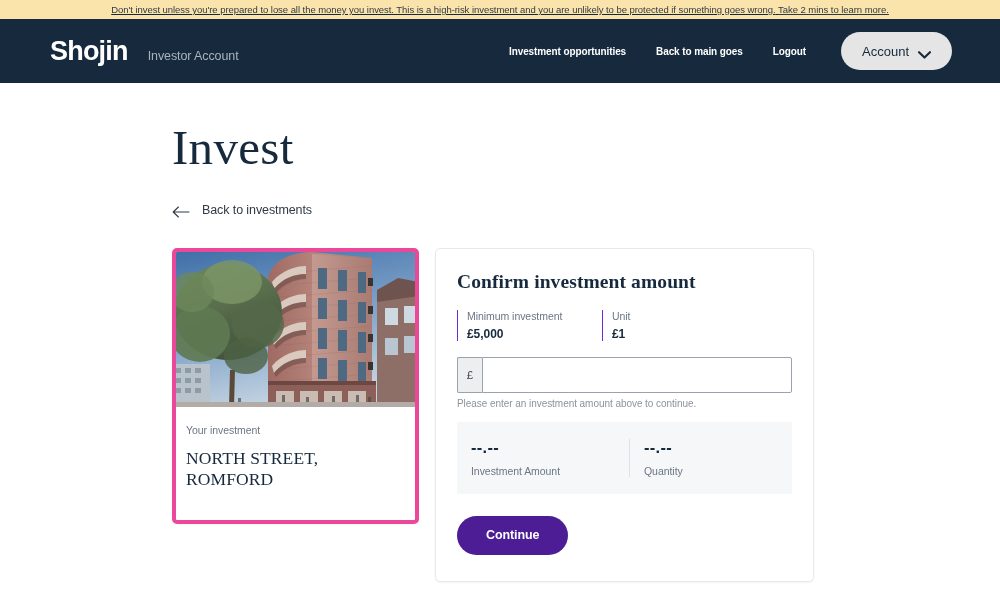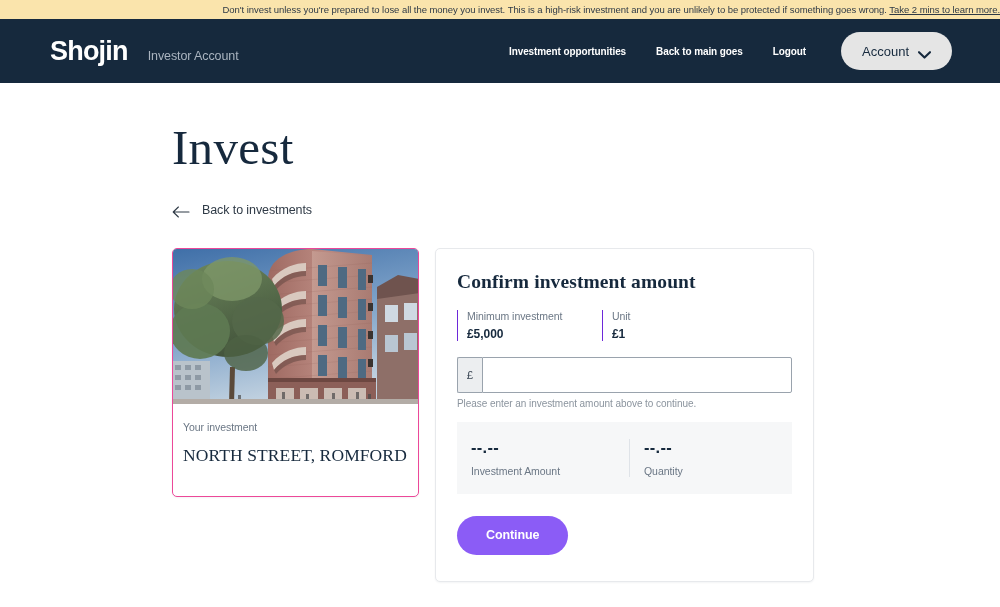--- a/index.html
+++ b/index.html
@@ -16,22 +16,23 @@
     color: #16293d;
     -webkit-font-smoothing: antialiased;
   }
 
   
   .risk-banner {
     height: 19px;
     background: #fae4ac;
     display: flex;
     align-items: center;
-    justify-content: flex-end;
+    justify-content: center;
     width: 100%;
+    text-decoration: underline;
   }
   .risk-banner-text {
     font-size: 9.5px;
     color: #2f3a46;
     letter-spacing: -0.05px;
     white-space: nowrap;
     line-height: 19px;
   }
   .risk-banner-link {
     color: #2f3a46;
@@ -138,21 +139,21 @@
     display: flex;
     align-items: flex-start;
     gap: 16px;
     margin-top: 31px;
   }
 
   
   .property-card {
     width: 247px;
     background: #ffffff;
-    border: 1px solid #ec4899;
+    border: 4px solid #ec4899;
     border-radius: 5px;
     overflow: hidden;
     box-shadow: 0 1px 2px rgba(22,41,61,0.05);
   }
   .property-image {
     width: 100%;
     height: 155px;
     display: block;
     background: #cfd8d4;
   }
@@ -267,21 +268,21 @@
   }
   .summary-label {
     font-size: 10.5px;
     color: #6b7785;
     margin-top: 9px;
     letter-spacing: -0.05px;
   }
 
   .continue-button {
     margin-top: 22px;
-    background: #8b5cf6;
+    background: #4c1d95;
     color: #ffffff;
     border: none;
     border-radius: 999px;
     height: 39px;
     padding: 0 29px;
     font-size: 12.5px;
     font-weight: bold;
     font-family: inherit;
     letter-spacing: -0.1px;
     cursor: pointer;

